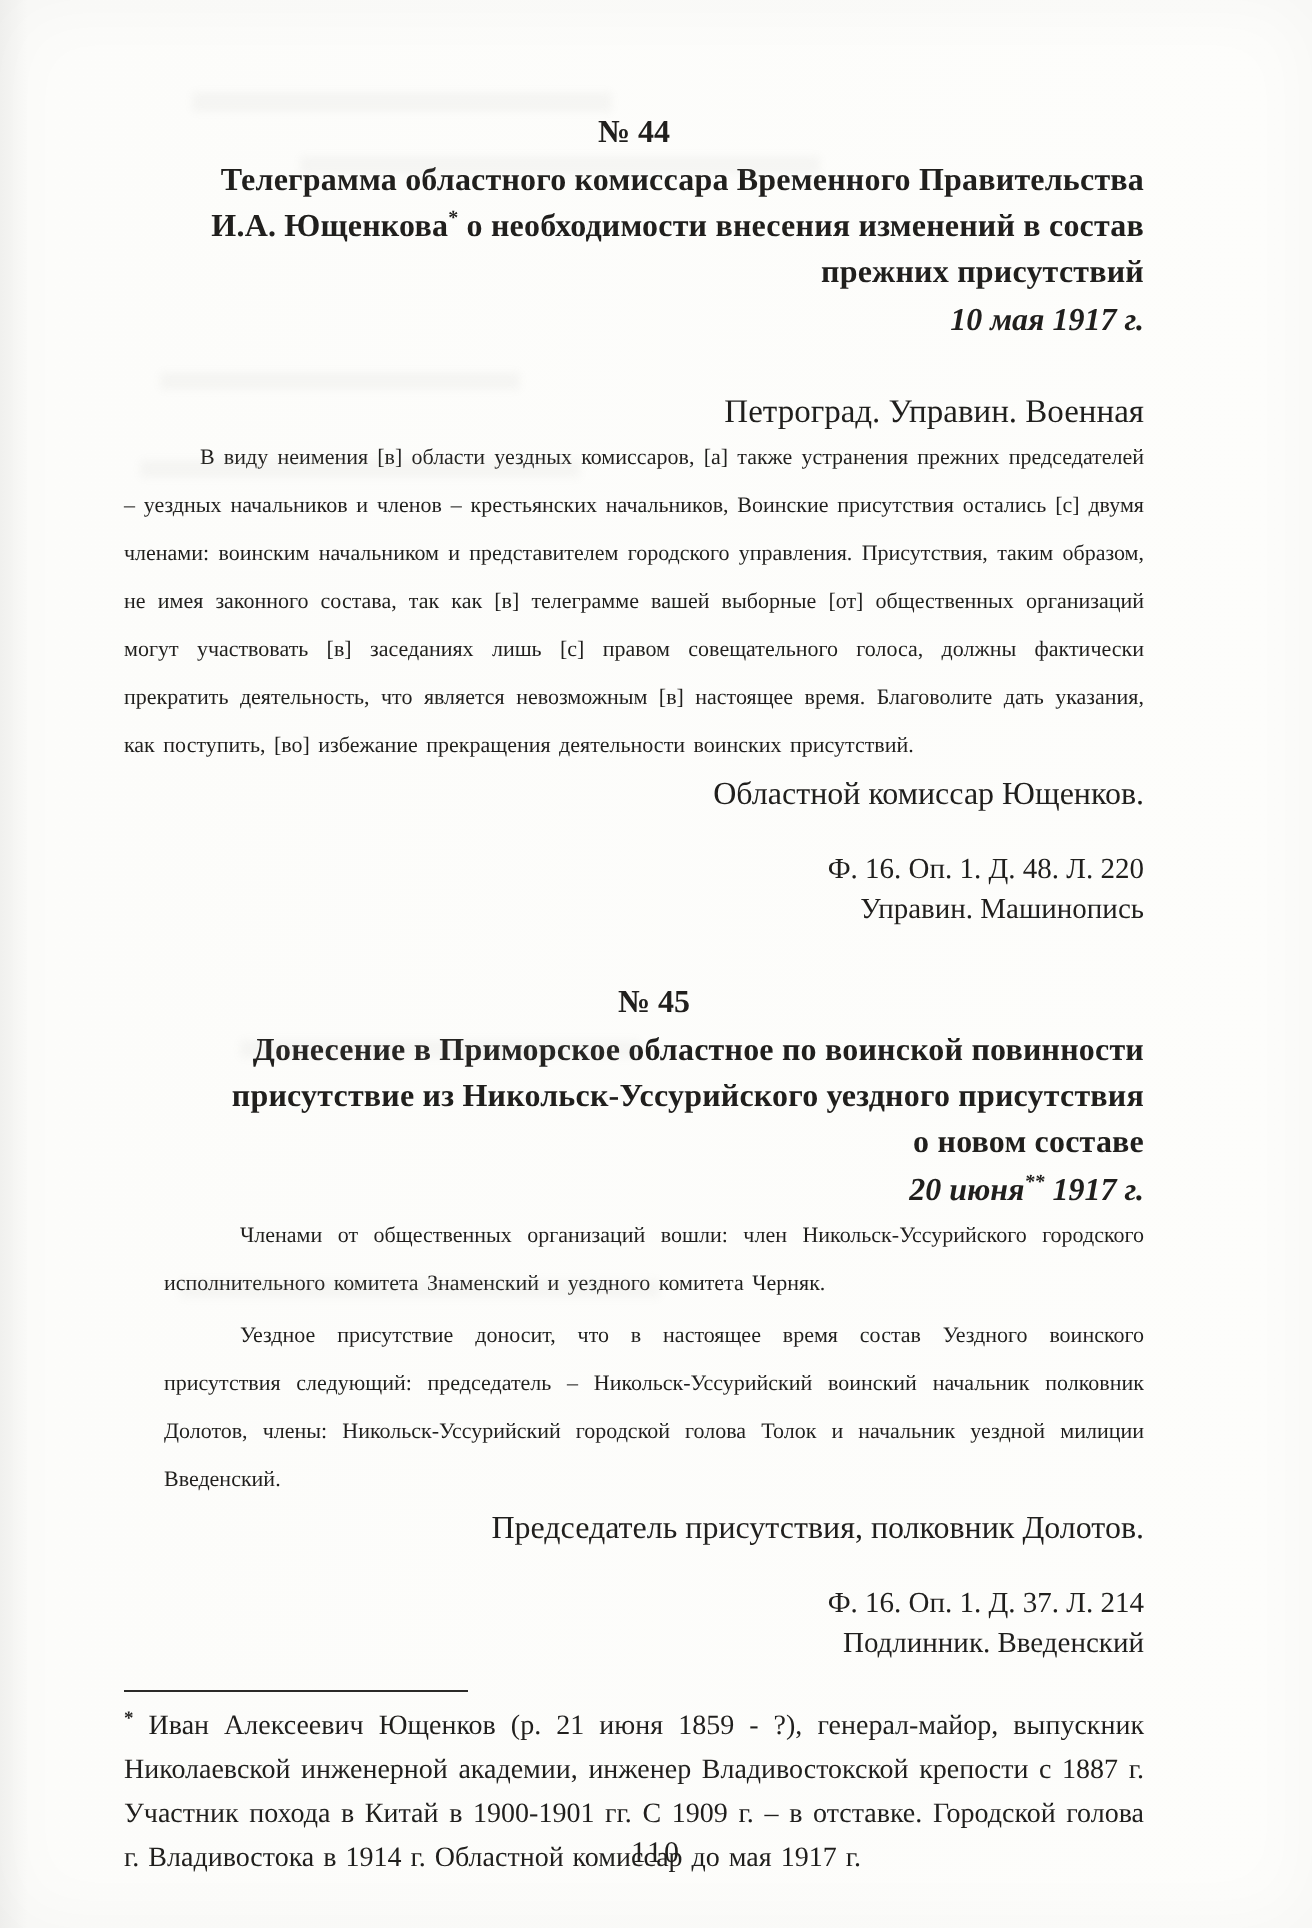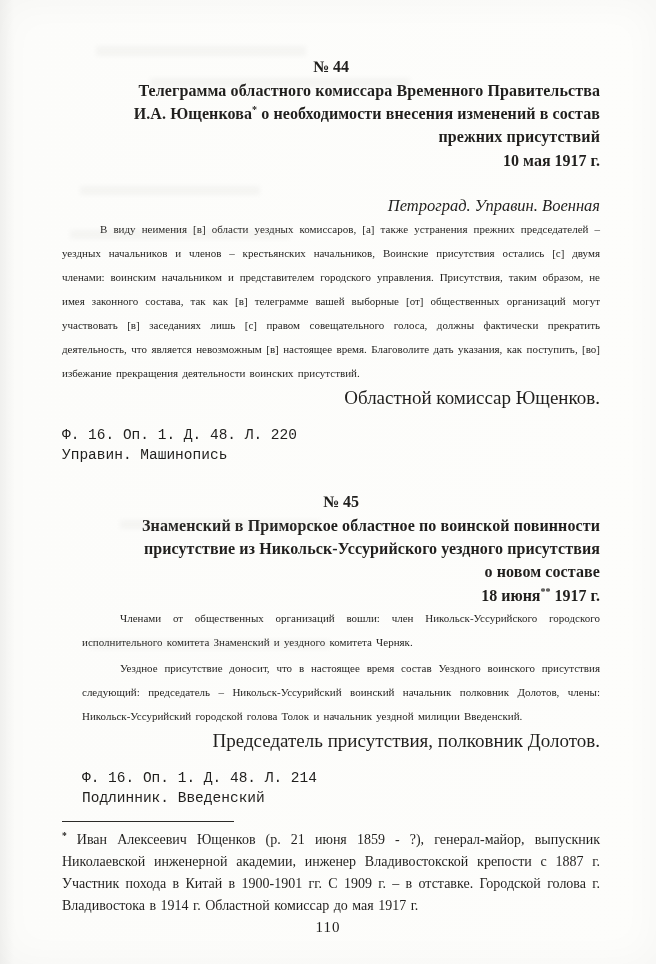--- a/index.html
+++ b/index.html
@@ -9,49 +9,49 @@
     font-family:"Liberation Serif","DejaVu Serif",serif;
     color:#201f1d;
     overflow:hidden;
   }
   .scan-page{
     position:relative;
     width:656px;height:964px;
     background:linear-gradient(90deg,#f3f3f1 0px,#fcfcfa 14px,#fdfdfb 100%);
     box-shadow:inset 0 0 40px rgba(0,0,0,0.03);
     box-sizing:border-box;
-    padding:56px 56px 0 62px;
+    padding:56px 84px 0 62px;
   }
   
   .artifact{
     position:absolute;background:#9a9a94;opacity:.07;
     filter:blur(2px);border-radius:2px;pointer-events:none;
   }
   .doc-number{
     text-align:center;font-weight:bold;font-size:16px;line-height:22px;
   }
   .doc-title{
     text-align:right;font-weight:bold;font-size:16px;line-height:23px;
     margin-top:1px;letter-spacing:.1px;
   }
   .doc-date{
-    text-align:right;font-weight:bold;font-size:16px;line-height:21px;margin-top:2px;
+    text-align:right;font-weight:bold;font-size:16px;line-height:21px;margin-top:2px;font-style:italic;
   }
   .addressee{
-    text-align:right;font-style:italic;font-size:16.5px;line-height:22px;margin-top:24px;
+    text-align:right;font-size:16.5px;line-height:22px;margin-top:24px;
   }
   .para{
     text-align:justify;text-indent:38px;font-size:11px;line-height:24px;
     margin:0;word-spacing:1.5px;
   }
   .signature{
-    text-align:right;font-size:19px;line-height:24px;margin-top:1px;
+    text-align:right;font-size:16px;line-height:24px;margin-top:1px;
   }
   .archive{
-    text-align:left;font-size:14.5px;line-height:20px;margin-top:15px;font-family:Liberation Mono, monospace;
+    text-align:right;font-size:14.5px;line-height:20px;margin-top:15px;
   }
   .doc2{margin-top:26px;margin-left:20px;}
   sup.marker{font-size:10px;line-height:0;vertical-align:6px;font-weight:bold;}
   sup.fn-marker{font-size:9.5px;line-height:0;vertical-align:5px;font-weight:bold;}
   .footnote-block{margin-top:13px;}
   .footnote-sep{
     width:172px;border:0;border-top:1.7px solid #2b2a28;margin:0 0 7px 0;
   }
   .footnote{
     font-size:14px;line-height:22px;text-align:justify;margin:0;word-spacing:1px;
@@ -86,32 +86,32 @@
     <div class="signature">Областной комиссар Ющенков.</div>
     <div class="archive">
       <span>Ф. 16. Оп. 1. Д. 48. Л. 220</span><br>
       <span>Управин. Машинопись</span>
     </div>
   </section>
 
   <section class="doc2">
     <div class="doc-number">№ 45</div>
     <div class="doc-title">
-      <span>Знаменский в Приморское областное по воинской повинности</span><br>
+      <span>Донесение в Приморское областное по воинской повинности</span><br>
       <span>присутствие из Никольск-Уссурийского уездного присутствия</span><br>
       <span>о новом составе</span>
     </div>
     <div class="doc-date">
-      <span>18 июня</span><sup class="marker">**</sup><span> 1917 г.</span>
+      <span>20 июня</span><sup class="marker">**</sup><span> 1917 г.</span>
     </div>
     <p class="para">Членами от общественных организаций вошли: член Никольск-Уссурийского городского исполнительного комитета Знаменский и уездного комитета Черняк.</p>
     <p class="para" style="margin-top:2px;">Уездное присутствие доносит, что в настоящее время состав Уездного воинского присутствия следующий: председатель – Никольск-Уссурийский воинский начальник полковник Долотов, члены: Никольск-Уссурийский городской голова Толок и начальник уездной милиции Введенский.</p>
     <div class="signature">Председатель присутствия, полковник Долотов.</div>
     <div class="archive">
-      <span>Ф. 16. Оп. 1. Д. 48. Л. 214</span><br>
+      <span>Ф. 16. Оп. 1. Д. 37. Л. 214</span><br>
       <span>Подлинник. Введенский</span>
     </div>
   </section>
 
   <div class="footnote-block">
     <hr class="footnote-sep">
     <p class="footnote"><sup class="fn-marker">*</sup><span> Иван Алексеевич Ющенков (р. 21 июня 1859 - ?), генерал-майор, выпускник Николаевской инженерной академии, инженер Владивостокской крепости с 1887 г. Участник похода в Китай в 1900-1901 гг. С 1909 г. – в отставке. Городской голова г. Владивостока в 1914 г. Областной комиссар до мая 1917 г.</span></p>
 
   </div>
 

